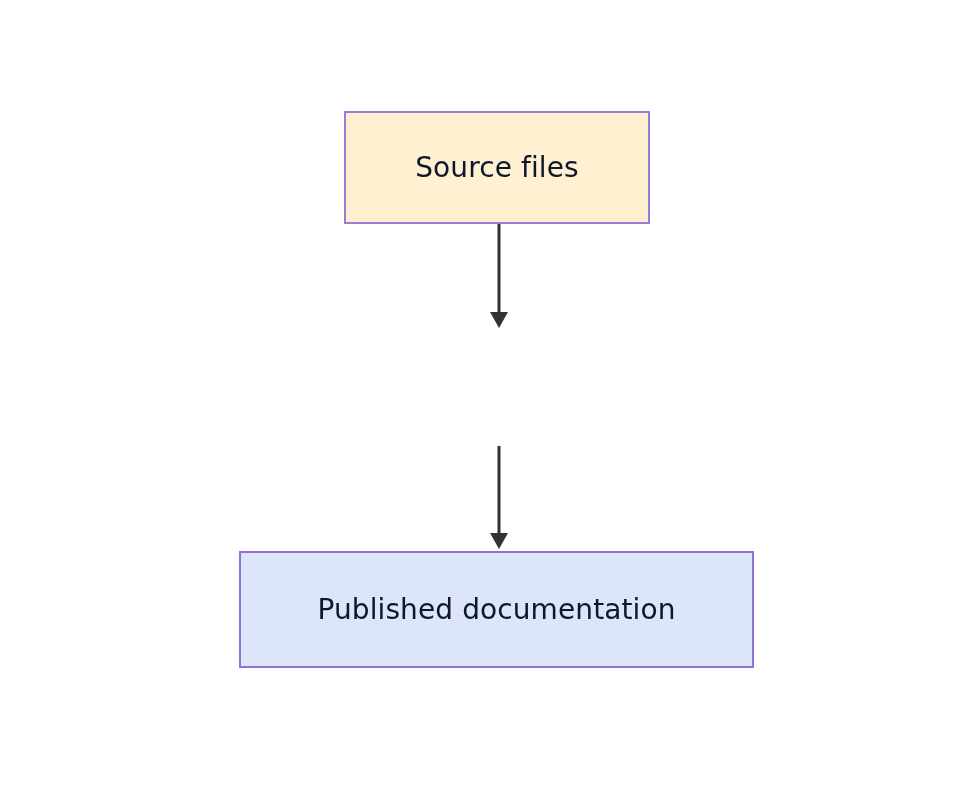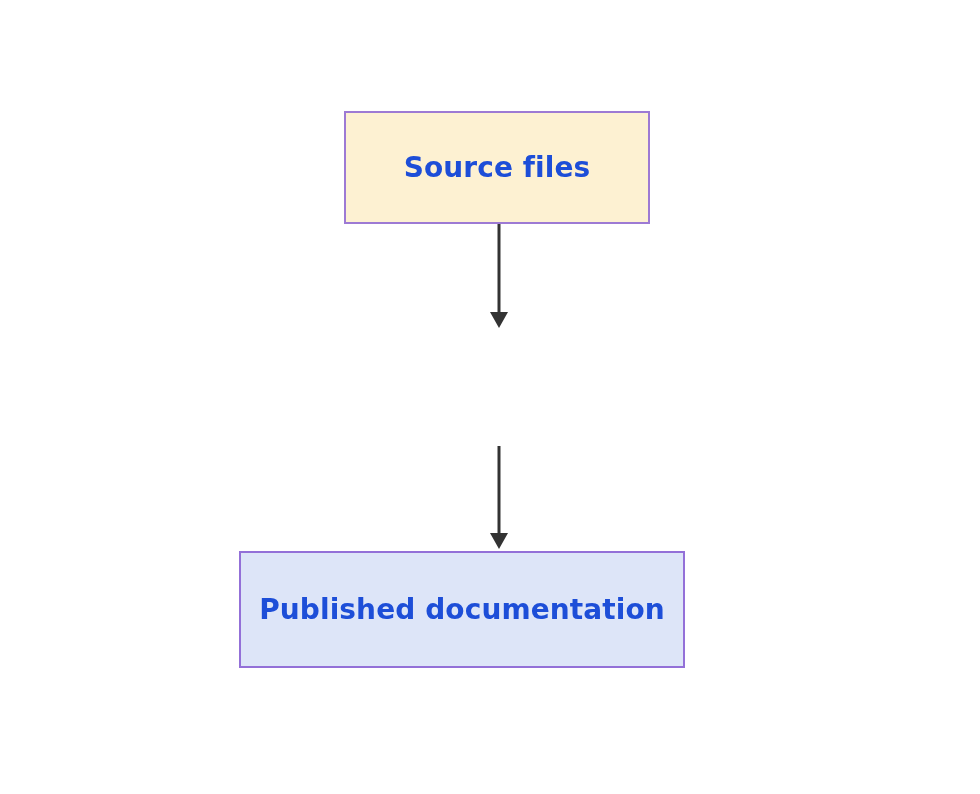--- a/index.html
+++ b/index.html
@@ -26,46 +26,46 @@
     display: flex;
     align-items: center;
     justify-content: center;
     border-style: solid;
     border-width: 2px;
     border-radius: 0px;
   }
   .flow-node .node-label {
     font-size: 28px;
     line-height: 1.2;
-    color: #1d4ed8;
+    color: #0f172a;
     letter-spacing: 0.1px;
     white-space: nowrap;
     text-align: center;
-    font-weight: 700;
+    font-weight: 400;
   }
   #node-source-files {
     left: 344px;
     top: 111px;
     width: 306px;
     height: 113px;
     background: #fdf1d2;
     border-color: #9d7ad4;
   }
   #node-openapi-documents {
     left: 280px;
     top: 330px;
     width: 433px;
     height: 116px;
     background: #e3d6ec;
     border-color: #9370d8;
   }
   #node-published-documentation {
     left: 239px;
     top: 551px;
-    width: 446px;
+    width: 515px;
     height: 117px;
     background: #dde5f8;
     border-color: #9370d8;
   }
   #edge-layer {
     position: absolute;
     left: 0;
     top: 0;
     width: 980px;
     height: 794px;

